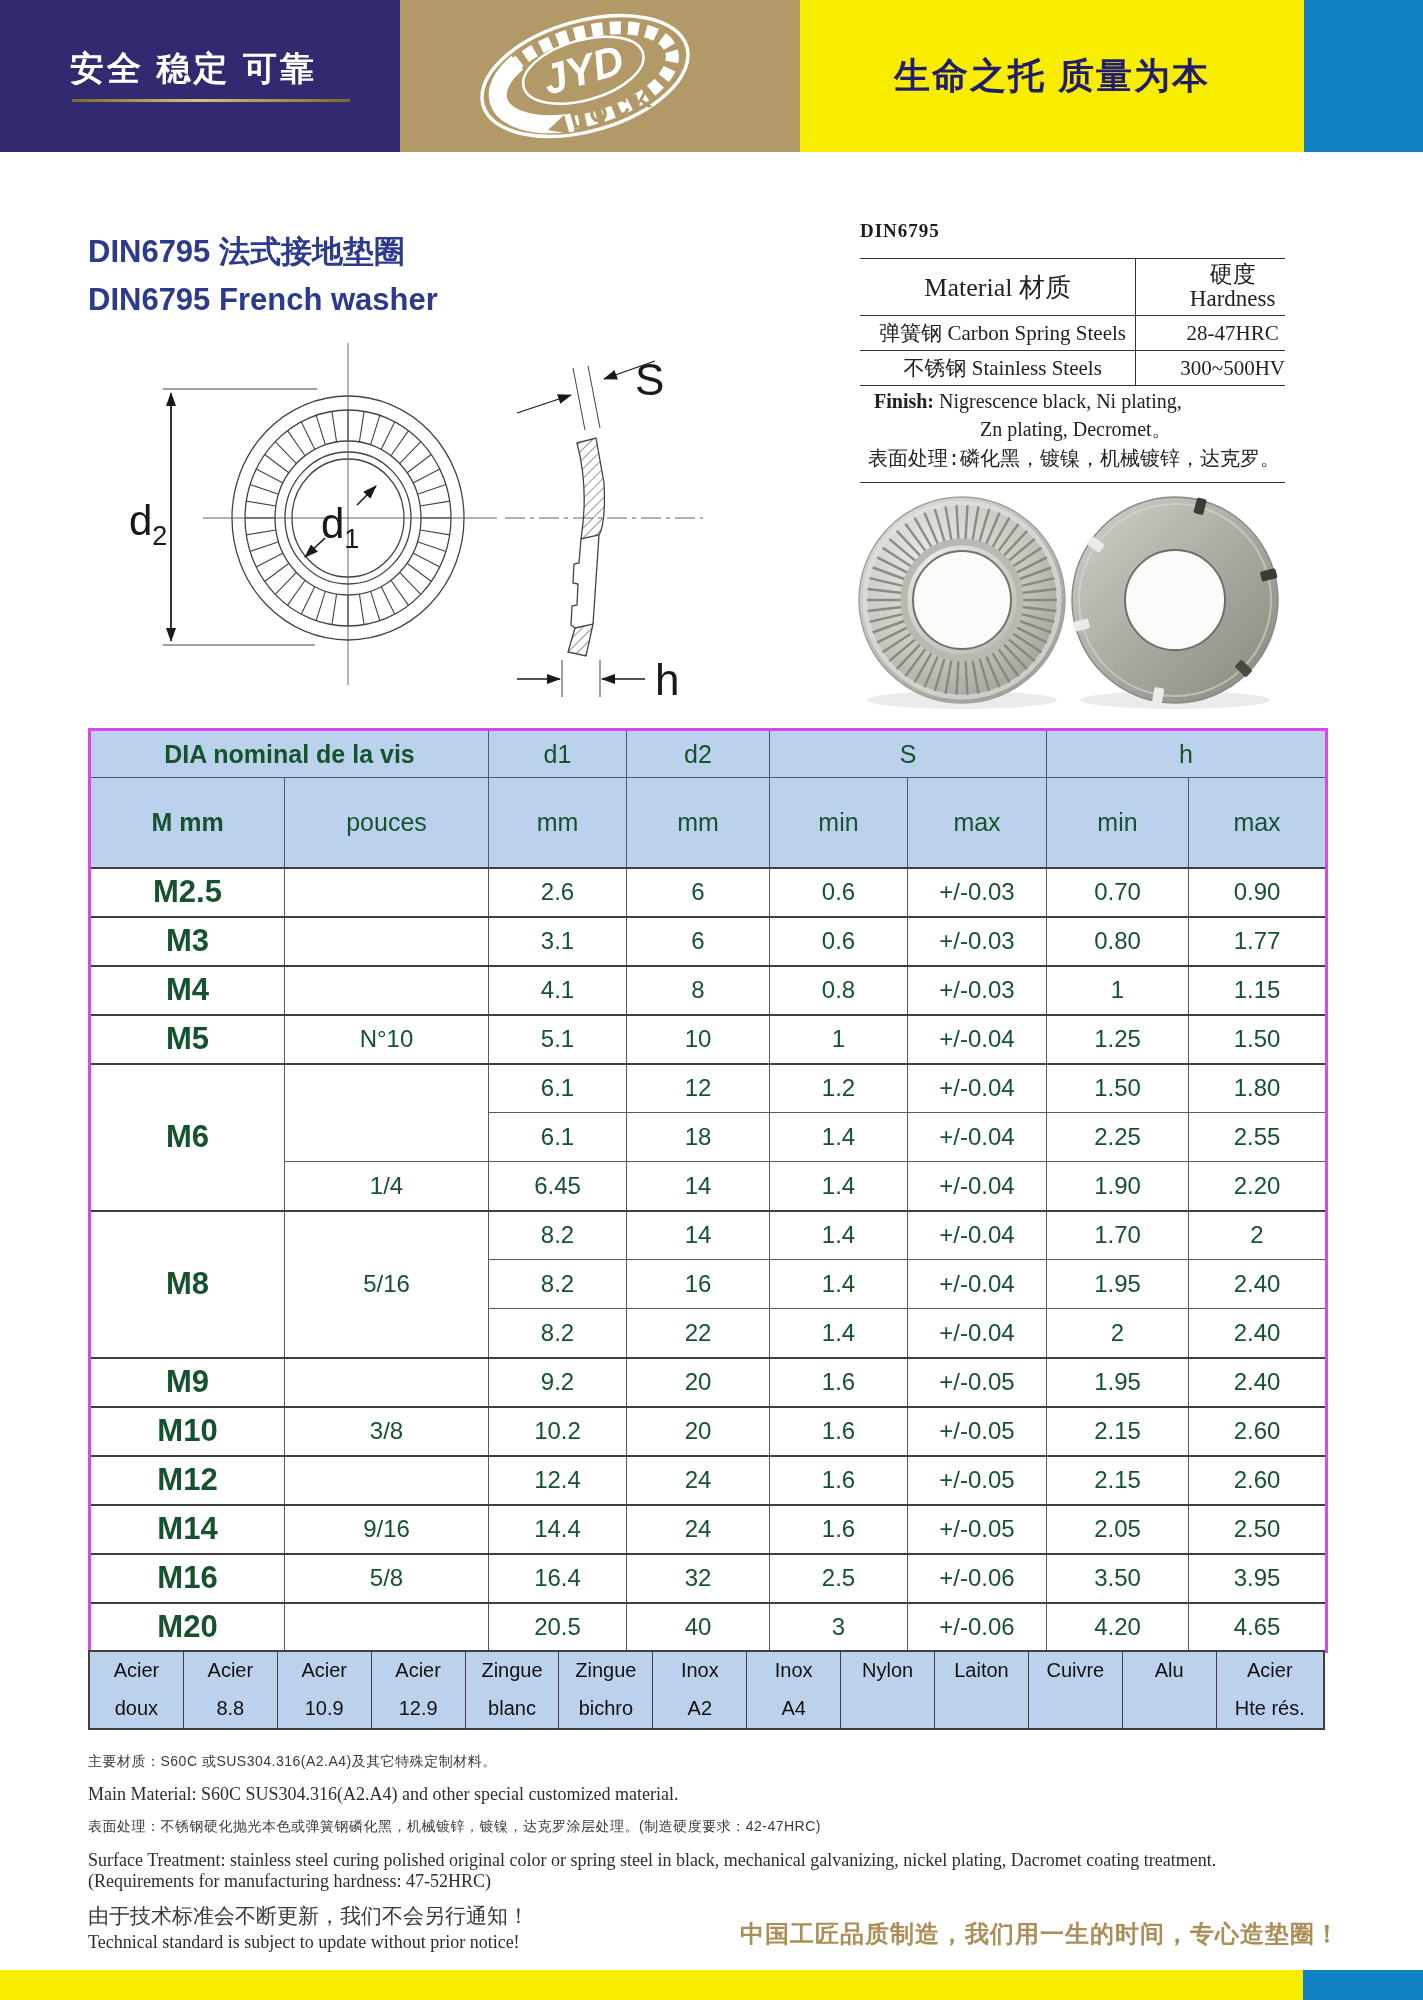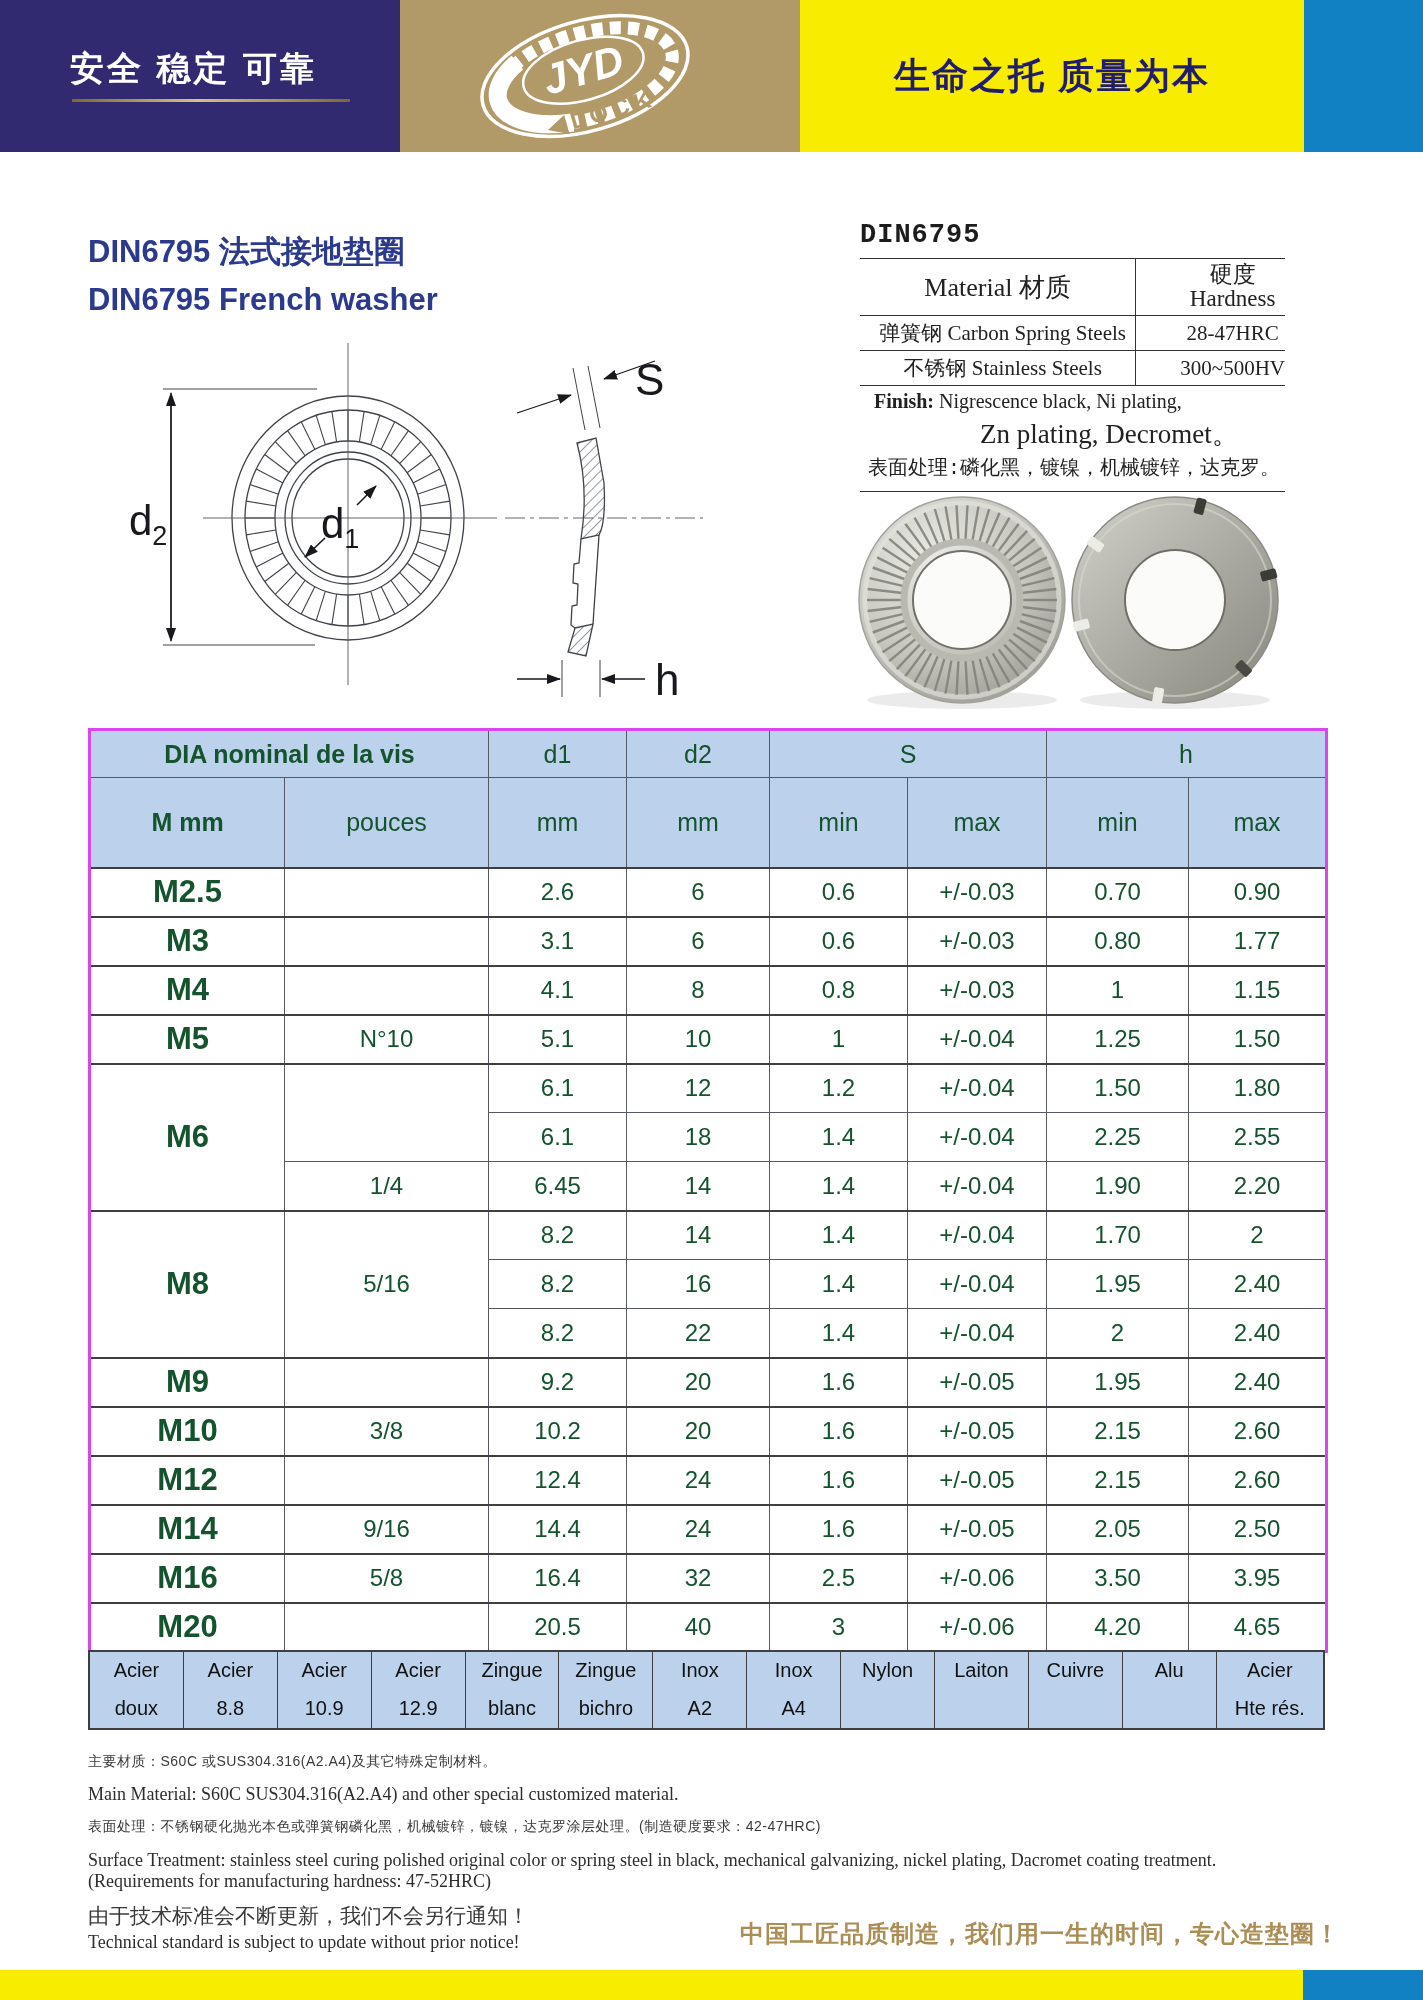--- a/index.html
+++ b/index.html
@@ -23,35 +23,35 @@
   .slogan-right{position:absolute;left:800px;top:52px;width:504px;text-align:center;
     font-size:36px;font-weight:bold;color:var(--navy);letter-spacing:2px;}
   .logo-svg{position:absolute;left:455px;top:8px;}
 
   
   .title-block{position:absolute;left:88px;top:228px;color:var(--title-blue);font-weight:bold;}
   .title-cn{font-size:31px;line-height:48px;}
   .title-en{font-size:31px;line-height:48px;}
 
   
-  .spec-heading{position:absolute;left:860px;top:220px;font-size:27px;font-weight:bold;color:var(--ink);letter-spacing:1px;font-family:Liberation Mono, monospace;}
+  .spec-heading{position:absolute;left:860px;top:220px;font-size:19px;font-weight:bold;color:var(--ink);letter-spacing:1px;font-family:Liberation Serif, serif;}
   .spec-table{position:absolute;left:860px;top:258px;width:425px;border-collapse:collapse;
     font-family:"Liberation Serif",serif;color:#222;border-top:1.5px solid #333;}
   .spec-table td{border-bottom:1.5px solid #333;vertical-align:middle;}
   .spec-table td.c1{width:302px;text-align:center;border-right:1.5px solid #333;}
   .spec-table td.c2{width:123px;text-align:center;padding-left:44px;}
   .spec-head{height:57px;font-size:26px;}
   .spec-hard{line-height:1.05;font-size:23px;}
   .spec-row{height:35px;font-size:21px;}
   .spec-row .c1{text-align:left;padding-left:10px;}
   .finish-block{position:absolute;left:860px;top:390px;width:425px;color:#222;
     font-family:"Liberation Serif",serif;border-bottom:1.5px solid #333;padding-bottom:10px;}
   .finish-l1{font-size:20px;padding-left:14px;}
   .finish-l1 b{font-weight:bold;}
-  .finish-l2{font-size:27px;padding-left:120px;margin-top:3px;}
+  .finish-l2{font-size:20px;padding-left:120px;margin-top:3px;}
   .finish-l3{font-size:20px;padding-left:8px;margin-top:2px;font-family:Liberation Mono, monospace;}
 
   
   .drawing-svg{position:absolute;left:85px;top:283px;}
   .photo-svg{position:absolute;left:850px;top:478px;}
 
   
   .dim-table{position:absolute;left:88px;top:728px;width:1237px;border-collapse:collapse;
     table-layout:fixed;color:#14532d;border:3px solid #d946ef;}
   .dim-table th,.dim-table td{border:1px solid #565a60;text-align:center;vertical-align:middle;}

